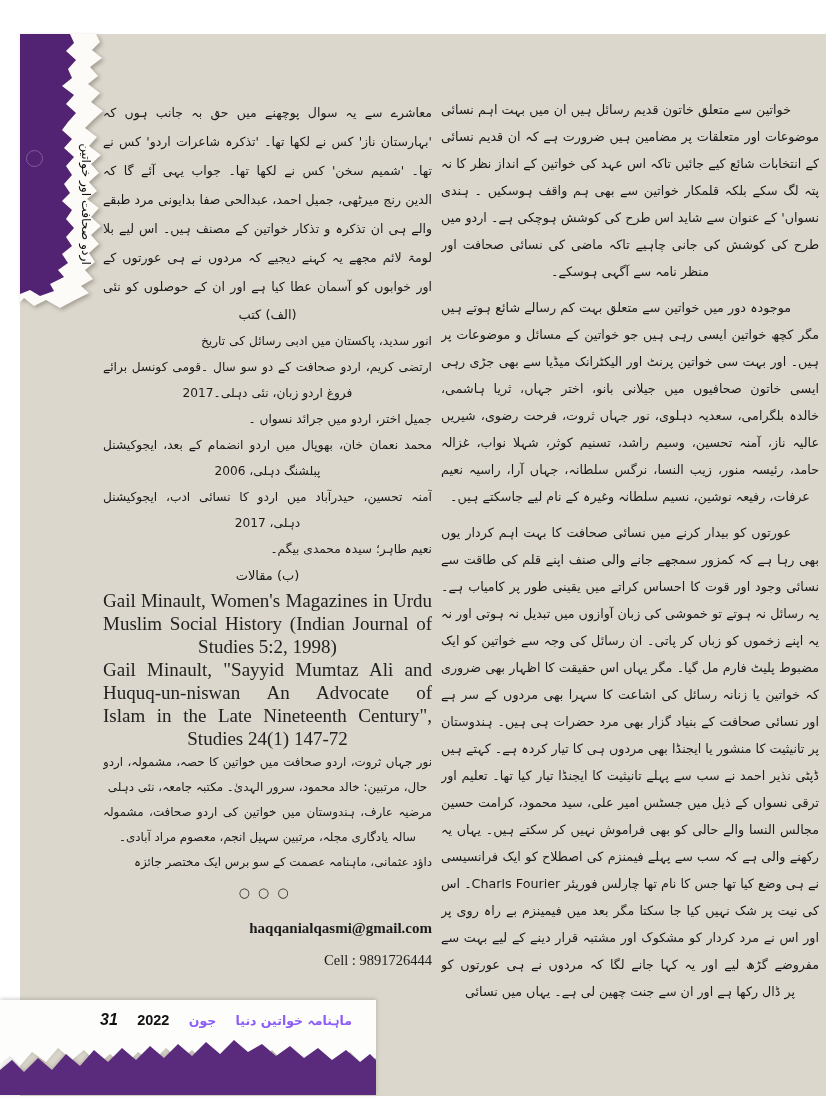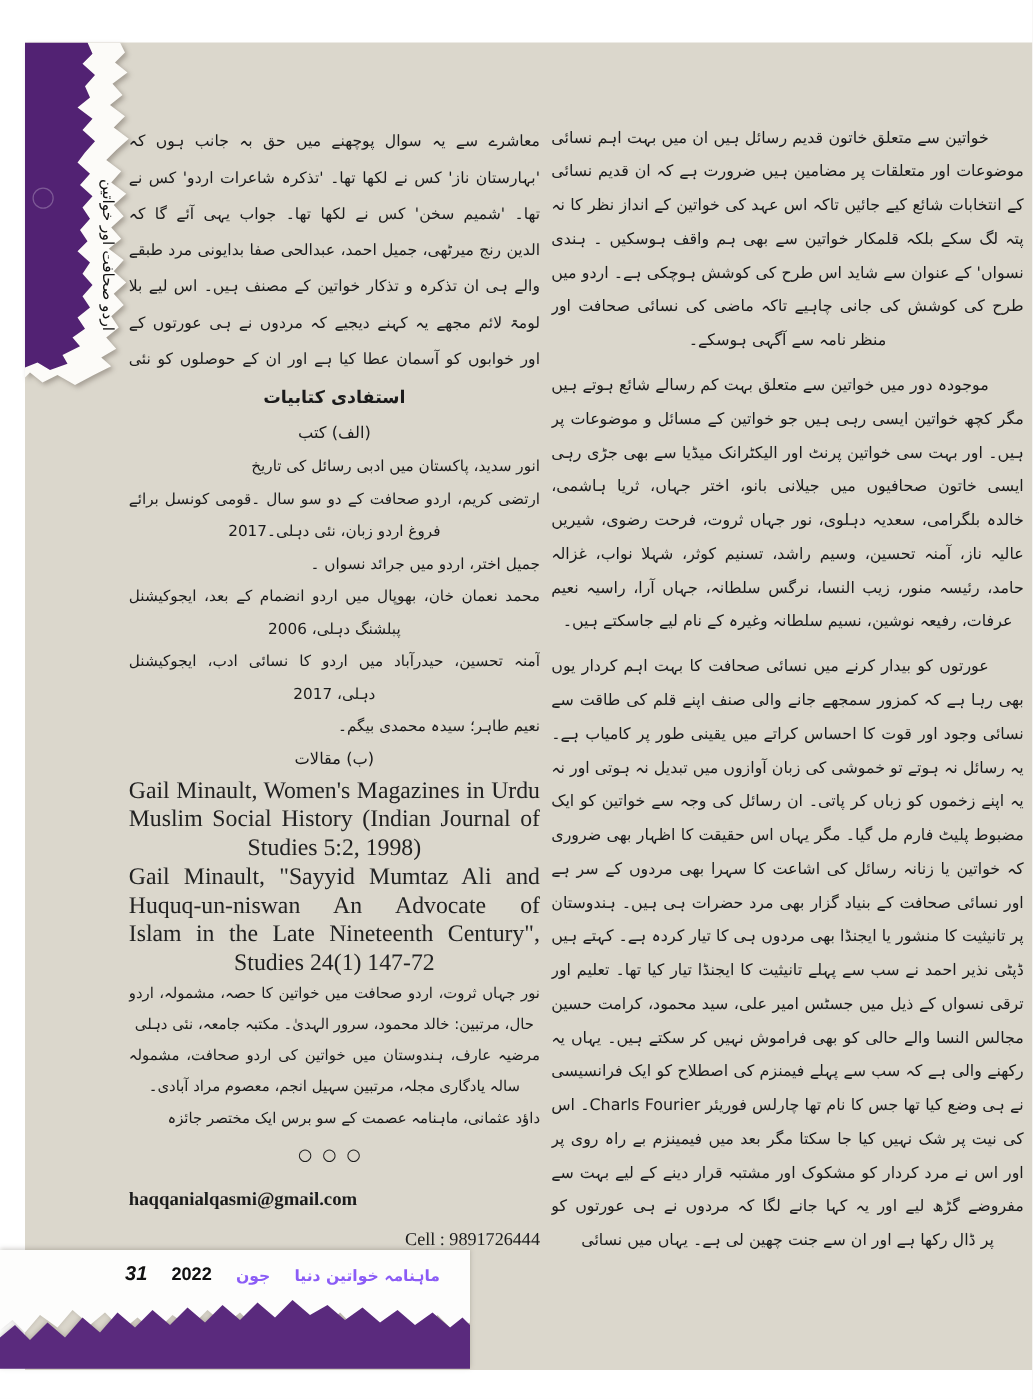--- a/index.html
+++ b/index.html
@@ -19,21 +19,21 @@
   .lcp{height:29px;line-height:29px;font-size:12.5px;}
   .head{height:32px;line-height:34px;font-size:14px;font-weight:bold;text-align:center;}
   .sub{height:27px;line-height:27px;font-size:13px;text-align:center;}
   .bib{height:26px;line-height:26px;font-size:12.2px;}
   .eng{height:23px;line-height:23px;font-size:19px;font-family:"Liberation Serif",serif;
        direction:ltr;color:#222;}
   .mq{height:25px;line-height:25px;font-size:11.9px;}
   .circ{height:24px;line-height:24px;margin-top:6px;text-align:center;font-size:13px;
         font-weight:bold;letter-spacing:8px;direction:ltr;}
   .email{height:26px;line-height:26px;margin-top:10px;font-family:"Liberation Serif",serif;
-         font-weight:bold;font-size:15px;direction:ltr;text-align:left;}
+         font-weight:bold;font-size:15px;direction:ltr;text-align:right;}
   .cell{height:26px;line-height:26px;margin-top:6px;font-family:"Liberation Serif",serif;
         font-size:14.5px;direction:ltr;text-align:right;}
   
   .rc{height:27px;line-height:27px;font-size:12.7px;}
   .ind{padding-right:28px;}
   .pt{margin-top:9px;}
   
   #strip-wrap{position:absolute;left:20px;top:34px;width:92px;height:290px;z-index:2;
               filter:drop-shadow(2px 2px 2px rgba(60,50,40,.35));}
   #strip-title-wrap{position:absolute;left:73px;top:142px;width:26px;height:124px;z-index:3;}
@@ -107,21 +107,20 @@
       <div class="ln rc a-l">پر ڈال رکھا ہے اور ان سے جنت چھین لی ہے۔ یہاں میں نسائی</div>
     </div>
   <div id="left-col">
       <div class="ln lcp a-j">معاشرے سے یہ سوال پوچھنے میں حق بہ جانب ہوں کہ عورتوں کا تذکرہ</div>
       <div class="ln lcp a-j">'بہارستان ناز' کس نے لکھا تھا۔ 'تذکرہ شاعرات اردو' کس نے مرتب کیا</div>
       <div class="ln lcp a-j">تھا۔ 'شمیم سخن' کس نے لکھا تھا۔ جواب یہی آئے گا کہ بالترتیب حکیم فصیح</div>
       <div class="ln lcp a-j">الدین رنج میرٹھی، جمیل احمد، عبدالحی صفا بدایونی مرد طبقے سے تعلق رکھنے</div>
       <div class="ln lcp a-j">والے ہی ان تذکرہ و تذکار خواتین کے مصنف ہیں۔ اس لیے بلا خوف</div>
       <div class="ln lcp a-j">لومۃ لائم مجھے یہ کہنے دیجیے کہ مردوں نے ہی عورتوں کے خیالوں کو زمین</div>
       <div class="ln lcp a-j">اور خوابوں کو آسمان عطا کیا ہے اور ان کے حوصلوں کو نئی اڑان دی ہے۔</div>
-      <div class="ln head">استفادی کتابیات</div>
       <div class="ln sub">(الف) کتب</div>
       <div class="ln bib a-r">انور سدید، پاکستان میں ادبی رسائل کی تاریخ</div>
       <div class="ln bib a-j">ارتضی کریم، اردو صحافت کے دو سو سال ۔قومی کونسل برائے</div>
       <div class="ln bib a-l">فروغ اردو زبان، نئی دہلی۔2017</div>
       <div class="ln bib a-r">جمیل اختر، اردو میں جرائد نسواں ۔</div>
       <div class="ln bib a-j">محمد نعمان خان، بھوپال میں اردو انضمام کے بعد، ایجوکیشنل</div>
       <div class="ln bib a-l">پبلشنگ دہلی، 2006</div>
       <div class="ln bib a-j">آمنہ تحسین، حیدرآباد میں اردو کا نسائی ادب، ایجوکیشنل پبلشنگ</div>
       <div class="ln bib a-l">دہلی، 2017</div>
       <div class="ln bib a-r">نعیم طاہر؛ سیدہ محمدی بیگم۔</div>

